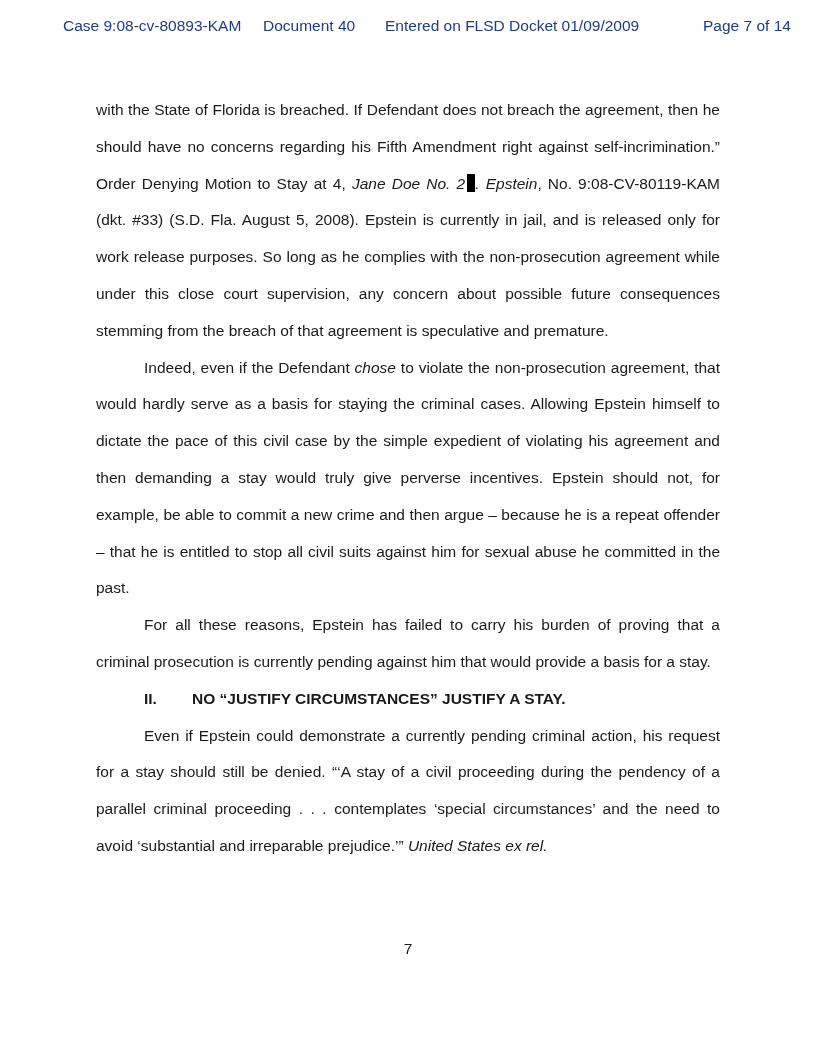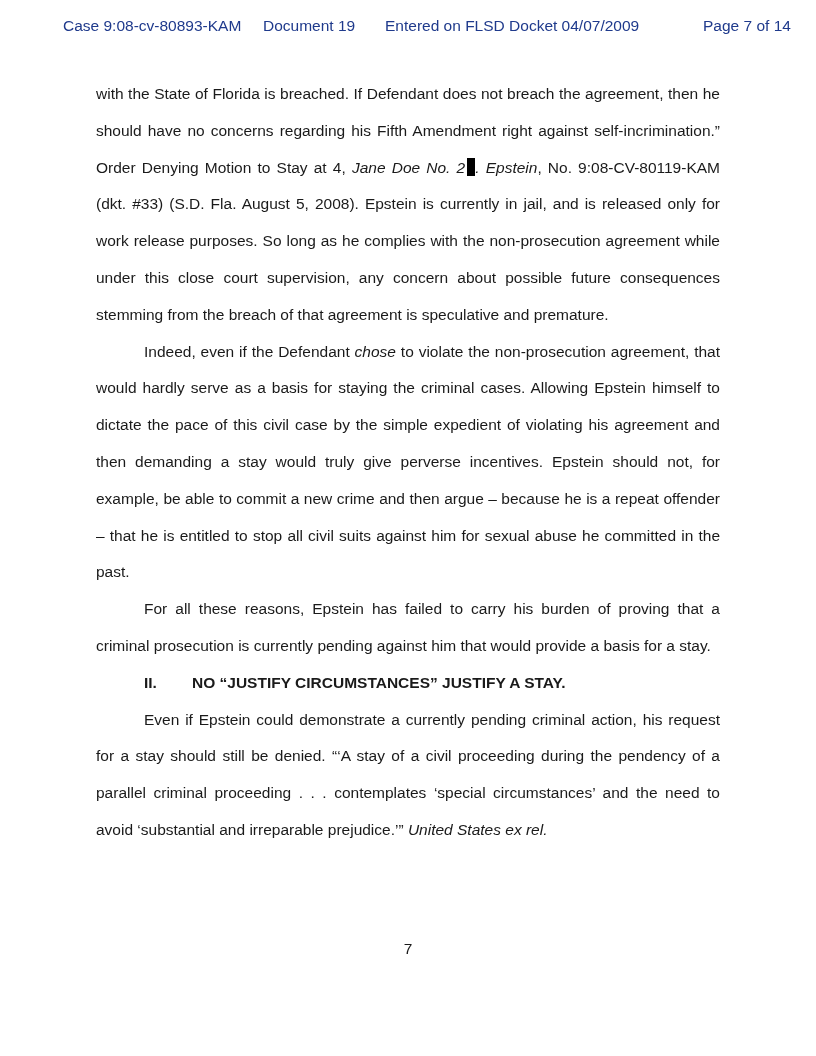--- a/index.html
+++ b/index.html
@@ -1,33 +1,33 @@
 <!DOCTYPE html>
 <html><head>
 <meta charset="utf-8">
 <style>
   html, body { margin: 0; padding: 0; background: #ffffff; }
   body { width: 816px; height: 1056px; position: relative; overflow: hidden; font-family: "Liberation Sans", sans-serif; color: #1a1a1a; }
   .header { position: absolute; top: 17px; left: 56px; width: 710px; font-size: 15.5px; color: #1f3a8c; white-space: nowrap; }
   .header span { position: absolute; top: 0; }
-  .body { position: absolute; left: 96px; top: 76px; width: 624px; font-size: 15.5px; line-height: 36.8px; }
+  .body { position: absolute; left: 96px; top: 92px; width: 624px; font-size: 15.5px; line-height: 36.8px; }
   .body p { margin: 0; text-align: justify; text-align-last: auto; }
   .indent { text-indent: 48px; }
   .heading { font-weight: bold; padding-left: 48px; }
   .heading .num { display: inline-block; width: 48px; }
   .redact { display: inline-block; width: 8px; height: 18px; background: #000; vertical-align: -3px; margin: 0 0 0 2px; }
   .pagenum { position: absolute; top: 940px; left: 0; width: 816px; text-align: center; font-size: 15.5px; }
 </style>
 </head>
 <body>
 
 <div class="header">
   <span style="left:7px">Case 9:08-cv-80893-KAM</span>
-  <span style="left:207px">Document 19</span>
-  <span style="left:329px">Entered on FLSD Docket 04/07/2009</span>
+  <span style="left:207px">Document 40</span>
+  <span style="left:329px">Entered on FLSD Docket 01/09/2009</span>
   <span style="left:647px">Page 7 of 14</span>
 </div>
 
 <div class="body">
   <p><span>with the State of Florida is breached.  If Defendant does not breach the agreement, then he should have no concerns regarding his Fifth Amendment right against self-incrimination.”  Order Denying Motion to Stay at 4, </span><em>Jane Doe No. 2</em><span class="redact"></span><em>. Epstein</em><span>, No. 9:08-CV-80119-KAM (dkt. #33) (S.D. Fla. August 5, 2008).   Epstein is currently in jail, and is released only for work release purposes.  So long as he complies with the non-prosecution agreement while under this close court supervision, any concern about possible future consequences stemming from the breach of that agreement is speculative and premature.</span></p>
   <p class="indent"><span>Indeed, even if the Defendant </span><em>chose</em><span> to violate the non-prosecution agreement, that would hardly serve as a basis for staying the criminal cases.  Allowing Epstein himself to dictate the pace of this civil case by the simple expedient of violating his agreement and then demanding a stay would truly give perverse incentives.  Epstein should not, for example, be able to commit a new crime and then argue – because he is a repeat offender – that he is entitled to stop all civil suits against him for sexual abuse he committed in the past.</span></p>
   <p class="indent">For all these reasons, Epstein has failed to carry his burden of proving that a criminal prosecution is currently pending against him that would provide a basis for a stay.</p>
   <p class="heading"><span class="num">II.</span><span>NO “JUSTIFY CIRCUMSTANCES” JUSTIFY A STAY.</span></p>
   <p class="indent"><span>Even if Epstein could demonstrate a currently pending criminal action, his request for a stay should still be denied.  “‘A stay of a civil proceeding during the pendency of a parallel criminal proceeding . . . contemplates ‘special circumstances’ and the need to avoid ‘substantial and irreparable prejudice.’”  </span><em>United States ex rel.</em></p>
 </div>

